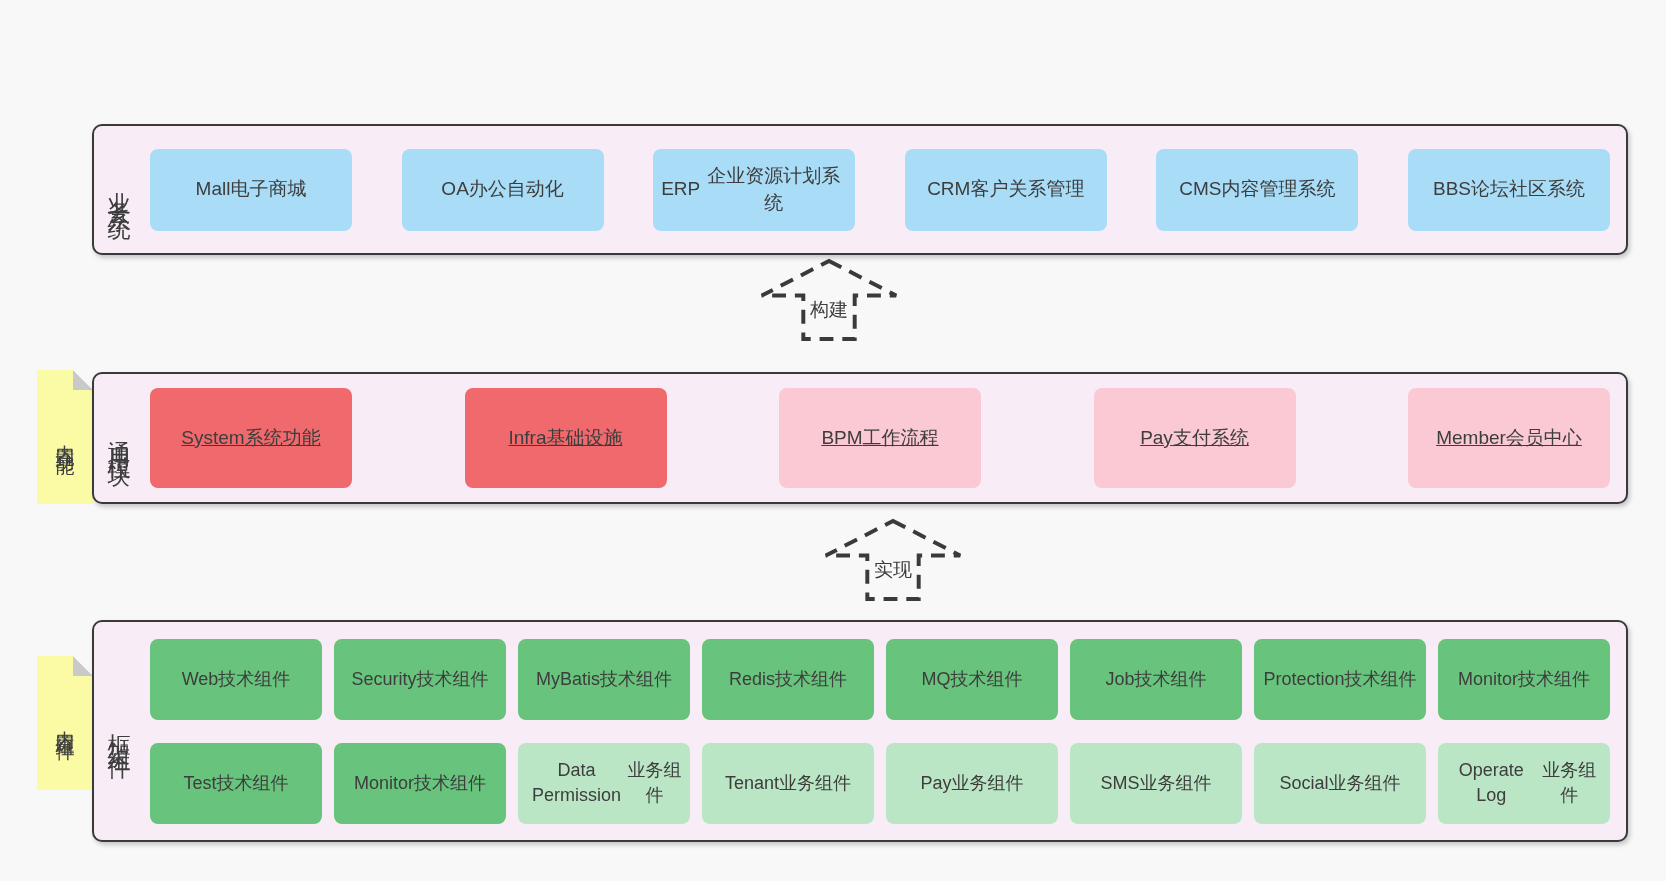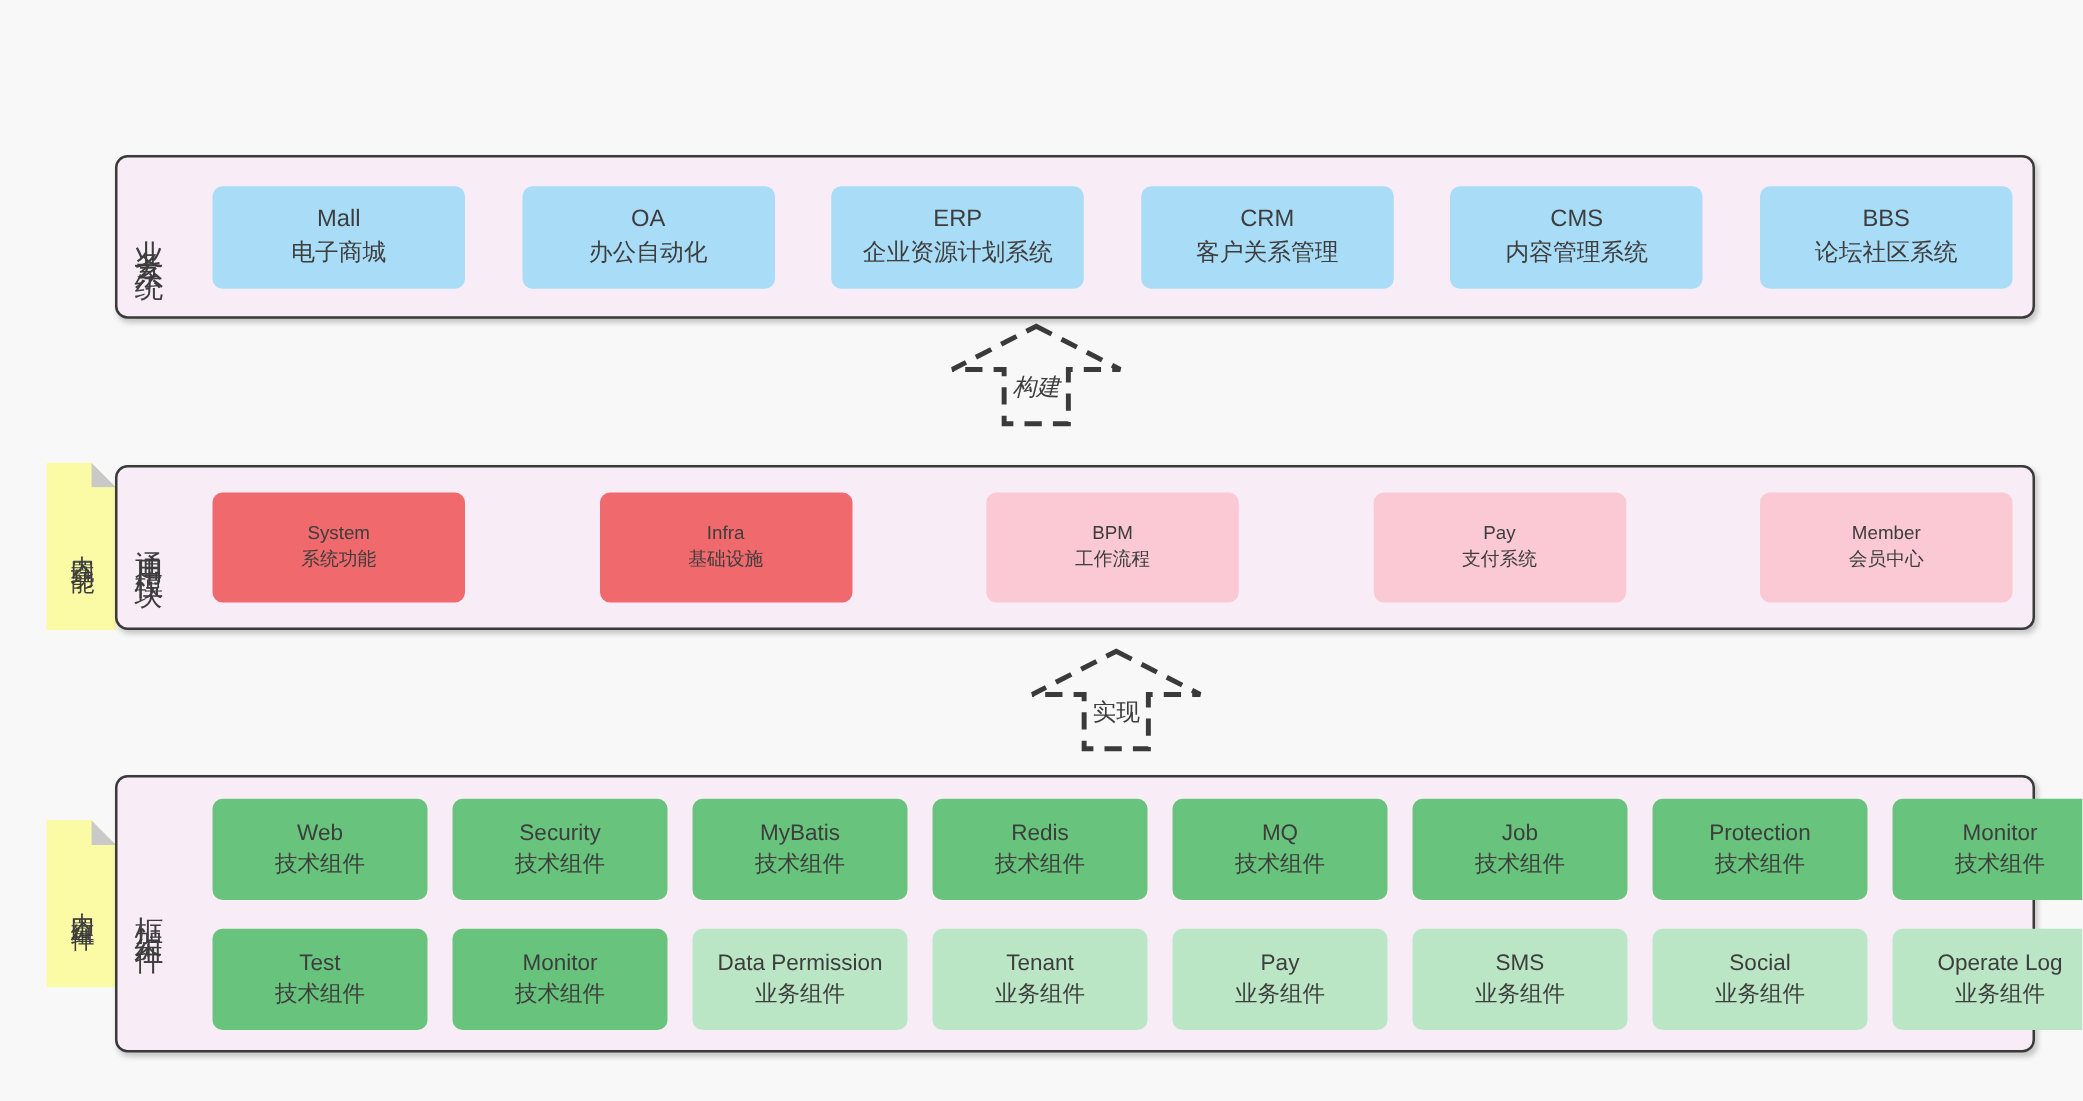--- a/index.html
+++ b/index.html
@@ -36,26 +36,26 @@
     padding:0 16px 0 4px;
   }
   .content-col{
     flex:1;display:flex;flex-direction:column;justify-content:center;
     gap:23px;padding:0 16px 0 4px;
   }
   .box-row{display:flex;align-items:center;justify-content:space-between;}
   
   .box{
     box-sizing:border-box;border-radius:8px;
-    display:flex;flex-direction:column;align-items:center;justify-content:center;
-    text-align:center;padding:4px 8px;margin-left:20px;
+    display:flex;flex-direction:row;align-items:center;justify-content:center;
+    text-align:center;padding:4px 8px;
   }
   .box .en,.box .zh{line-height:1.38;}
   .band-business .box{width:202px;height:82px;font-size:19px;}
-  .band-modules .box{width:202px;height:88px;font-size:15px;}
+  .band-modules .box{width:202px;height:100px;font-size:19px;text-decoration:underline;}
   .band-framework .box{width:172px;height:81px;font-size:18px;}
   .box.blue{background:var(--blue,#a9dcf7);}
   .box.red{background:var(--red,#f0696c);}
   .box.pink{background:var(--pink,#fac9d4);}
   .box.green{background:var(--green_dark,#68c37c);}
   .box.green-light{background:var(--green_light,#bbe6c5);}
   
   .tag{
     position:absolute;left:37px;width:56px;height:134px;z-index:1;
     background:var(--tag_yellow,#fbfba6);
@@ -68,21 +68,21 @@
     position:absolute;top:0;right:0;width:20px;height:20px;
     background:var(--fold_gray,#c9c9c9);
     clip-path:polygon(0 0,100% 100%,0 100%);
   }
   .tag-text{
     writing-mode:vertical-rl;text-orientation:upright;
     font-size:19px;letter-spacing:4px;color:var(--text,#3d3d3d);
   }
   
   .arrow{position:absolute;width:142px;height:84px;z-index:3;}
-  .arrow-build{left:758px;top:258px;font-style:italic;}
+  .arrow-build{left:758px;top:258px;}
   .arrow-implement{left:822px;top:518px;font-family:Liberation Serif, serif;}
   .arrow svg{display:block;width:100%;height:100%;}
   .arrow path{
     fill:none;stroke:var(--container_border,#3a3a3a);
     stroke-width:4;stroke-dasharray:14 9;
   }
   .arrow-label{
     position:absolute;left:50%;top:38px;transform:translateX(-50%);
     background:var(--page_bg,#f8f8f8);
     font-size:19px;padding:1px 4px;white-space:nowrap;

